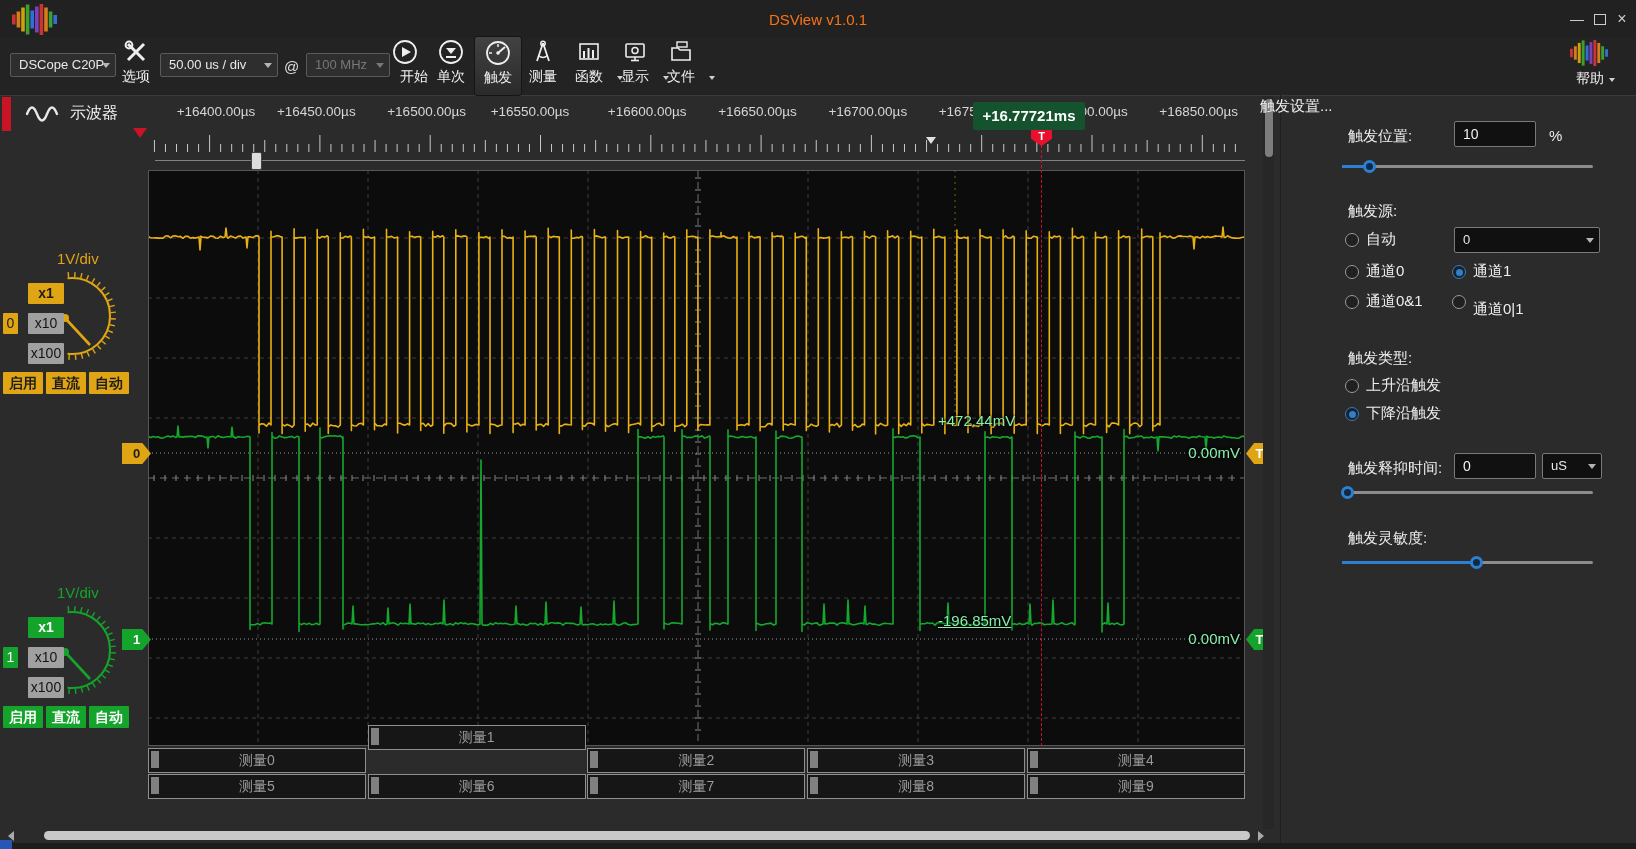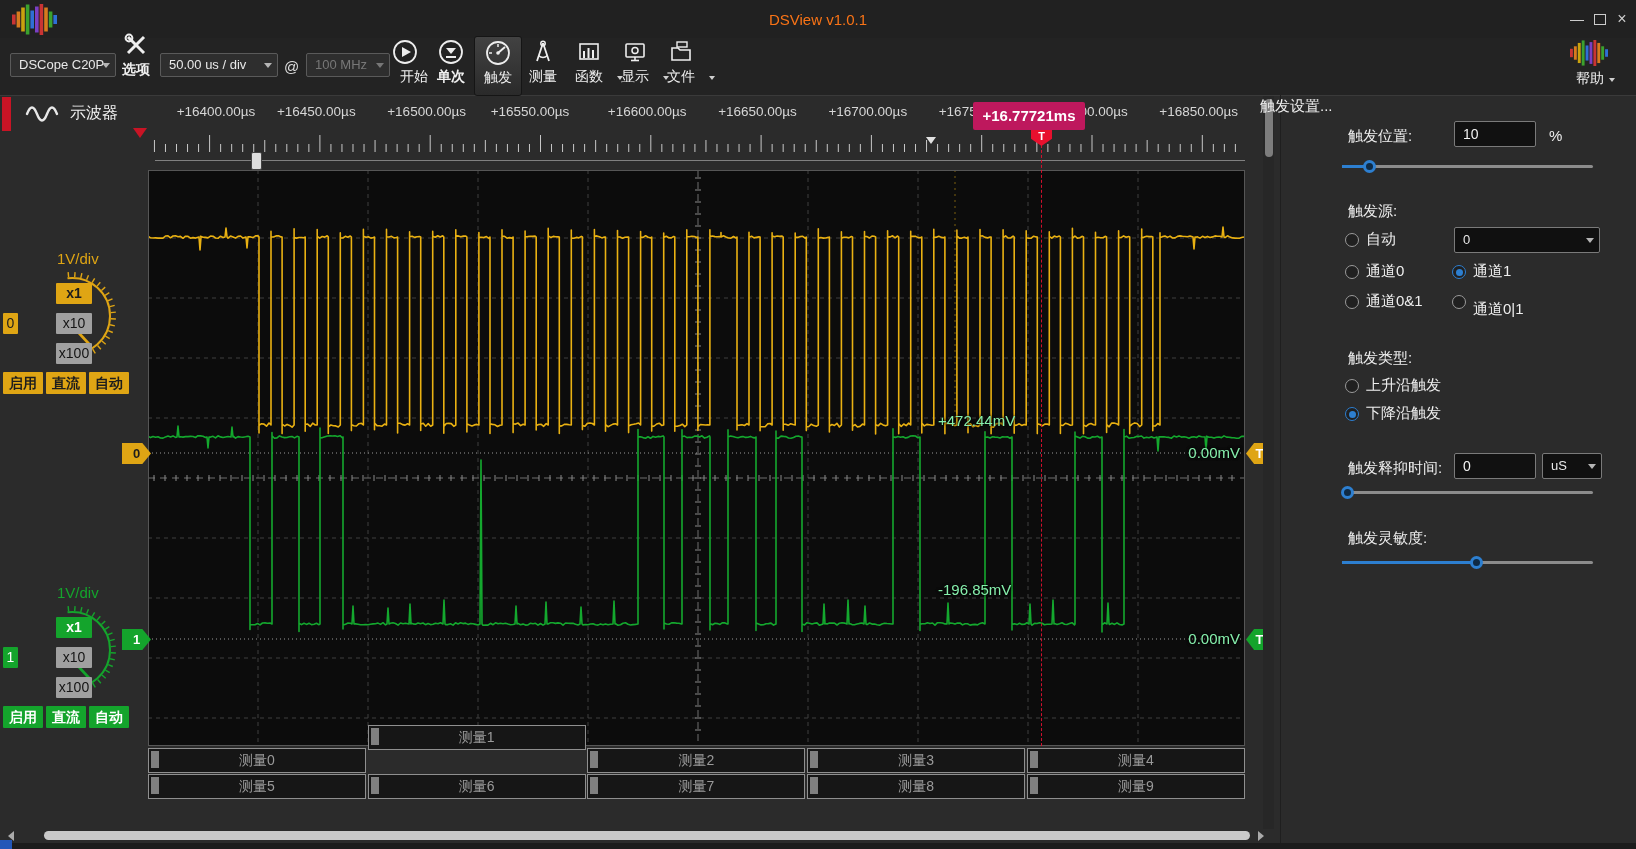--- a/index.html
+++ b/index.html
@@ -15,21 +15,21 @@
        line-height:22px;padding:0 18px 0 8px;white-space:nowrap;}
   .tri{position:absolute;right:5px;top:9px;width:0;height:0;border-left:4px solid transparent;
        border-right:4px solid transparent;border-top:5px solid #b5b5b5;}
   .tri.sm{right:-11px;top:8px;border-top-color:#cfcfcf;border-left-width:3px;border-right-width:3px;border-top-width:4px;}
   .tbtn{width:46px;height:58px;top:36px;text-align:center;cursor:default;}
   .tbtn .lab{position:relative;margin-top:32px;font-size:14px;color:#f0f0f0;}
   .tbtn svg{position:absolute;left:50%;top:3px;transform:translateX(-50%);}
   .tbtn.active{background:linear-gradient(#424242,#2a2a2a);border:1px solid #151515;border-radius:3px;}
   
   .probe{left:28px;width:36px;height:21px;text-align:center;line-height:21px;font-size:14px;
-         background:#a0a0a0;color:#141414;border-radius:1px;margin-left:28px;}
+         background:#a0a0a0;color:#141414;border-radius:1px;}
   .toggle{height:22px;line-height:22px;text-align:center;font-size:14px;font-weight:bold;border-radius:1px;}
   .chbadge{left:3px;width:15px;height:21px;text-align:center;line-height:21px;font-size:14px;border-radius:1px;}
   
   .rlabel{top:104px;transform:translateX(-50%);font-size:13.5px;color:#d6d6d6;white-space:nowrap;}
   
   .mvlabel{font-size:15px;color:#86efac;text-shadow:0 0 3px #000,0 0 3px #000;white-space:nowrap;}
   .lmark{width:29px;height:21px;line-height:21px;text-align:center;font-size:13px;font-weight:bold;
          clip-path:polygon(0 0,70% 0,100% 50%,70% 100%,0 100%);}
   .rmark{width:27px;height:21px;line-height:21px;text-align:center;font-size:13px;font-weight:bold;
          clip-path:polygon(30% 0,100% 0,100% 100%,30% 100%,0 50%);}
@@ -73,21 +73,21 @@
     <div class="abs winbtn" style="left:1589px;">
       <span style="display:inline-block;width:10px;height:9px;border:1px solid #cccccc;margin-top:4px;"></span>
     </div>
     <div class="abs winbtn" style="left:1611px;font-size:16px;">×</div>
   </div>
 
   <div class="abs" id="toolbar"></div>
   <div class="abs sel" style="left:10px;top:53px;width:78px;">
     <span>DSCope C20P</span><span class="tri"></span>
   </div>
-  <div class="abs tbtn" style="left:114px;top:29px;width:44px;font-weight:bold;">
+  <div class="abs tbtn" style="left:114px;top:36px;width:44px;">
     <svg width="26" height="26">
       <line x1="5" y1="5" x2="21" y2="21" stroke="#eeeeee" stroke-width="3"></line>
       <line x1="21" y1="5" x2="5" y2="21" stroke="#eeeeee" stroke-width="3"></line>
       <circle cx="6" cy="6" r="3.4" fill="none" stroke="#eeeeee" stroke-width="2"></circle>
     </svg>
     <div class="lab">选项</div>
   </div>
   <div class="abs sel" style="left:160px;top:53px;width:90px;">
     <span>50.00 us / div</span><span class="tri"></span>
   </div>
@@ -476,32 +476,32 @@
       <line x1="547" y1="560" x2="553" y2="560" stroke="#8a8a8a" stroke-width="1"></line>
       <line x1="0" y1="283" x2="1097" y2="283" stroke="#9a9a9a" stroke-dasharray="1,3" stroke-width="1"></line>
       <line x1="0" y1="469" x2="1097" y2="469" stroke="#9a9a9a" stroke-dasharray="1,3" stroke-width="1"></line>
       <line x1="807" y1="0" x2="807" y2="256" stroke="#e9b112" stroke-dasharray="2,4" stroke-width="1" opacity="0.5"></line>
       <path d="M0.0,266.1 L2.5,267.6 L5.0,266.5 L7.5,267.2 L10.0,266.7 L12.5,268.0 L15.0,268.1 L17.5,266.9 L20.0,266.1 L22.5,266.9 L25.0,265.9 L27.5,267.4 L29,267 L30,256 L31,267 L32.5,266.8 L35.0,267.1 L37.5,266.6 L40.0,266.6 L42.5,266.4 L45.0,266.5 L47.5,267.5 L50.0,265.7 L52.5,265.9 L55.0,266.2 L57.5,267.5 L59,267 L60,278 L61,267 L62.5,267.1 L65.0,266.3 L67.5,267.9 L70.0,265.8 L72.5,266.9 L75.0,267.5 L77.5,267.0 L80.0,266.5 L83,267 L84,257 L85,267 L85.0,265.9 L87.5,268.1 L90.0,266.6 L92.5,267.0 L95.0,267.2 L97.5,266.8 L100.0,266.3 L102.0,267 L102.0,459.5 L102.0,454.6 L104.5,454.8 L107.0,454.7 L109.5,453.5 L112.0,454.9 L114.5,453.0 L117.0,452.9 L119.5,453.2 L122.0,453.1 L124.0,454 L124.0,262.6 L124.0,265.8 L126.5,268.3 L129.0,267.9 L131.5,265.9 L134.0,267.0 L136.5,267.6 L139.0,267.5 L141.5,266.8 L144.0,266.5 L146.5,267.9 L149.0,266.3 L151.0,267 L151.0,461.4 L151.0,453.2 L153.5,454.6 L156.0,453.2 L158.5,454.4 L161.0,453.3 L163.5,454.6 L166.0,454.2 L168.5,453.3 L171.0,454.7 L172.0,454 L172.0,258.1 L172.0,268.0 L174.5,267.6 L177.0,266.8 L179.5,266.0 L182.0,265.9 L184.5,266.0 L187.0,265.8 L189.5,266.5 L192.0,265.7 L194.5,267.8 L195.0,267 L195.0,458.9 L195.0,455.0 L197.5,454.2 L200.0,453.1 L202.5,453.3 L204,454 L205,436 L206,454 L207.5,453.9 L210.0,454.2 L212.5,454.7 L215.0,454.7 L217.5,454.6 L220.0,454.8 L222.5,454.2 L225.0,453.9 L227.5,453.8 L230.0,453.1 L232.5,454.4 L235.0,452.7 L237.5,454.9 L239,454 L240,438 L241,454 L242.5,453.3 L245.0,452.8 L247.5,453.5 L250.0,455.1 L252.5,453.0 L255.0,453.8 L257.5,453.3 L261,454 L262,434 L263,454 L262.5,452.7 L265.0,453.9 L267.5,454.3 L270.0,453.0 L272.5,453.8 L275.0,453.0 L277.5,454.7 L280.0,453.6 L282.5,454.6 L285.0,454.3 L287.5,453.3 L290.0,453.8 L292.5,452.8 L295,454 L296,430 L297,454 L297.5,454.6 L300.0,454.6 L302.5,453.8 L305.0,455.1 L307.5,452.8 L310.0,453.9 L312.5,452.8 L315.0,453.6 L317.5,453.1 L320.0,454.4 L322.5,453.6 L325.0,453.8 L327.5,454.4 L330.0,455.0 L332,454 L333,290 L334,454 L335.0,455.3 L337.5,455.0 L340.0,455.1 L342.5,453.3 L345.0,454.7 L347.5,452.8 L350.0,453.8 L352.5,453.3 L355.0,453.7 L357.5,453.2 L360.0,454.0 L362.5,454.7 L365.0,454.5 L367,454 L368,436 L369,454 L370.0,453.4 L372.5,454.7 L375.0,454.1 L377.5,455.1 L380.0,454.9 L382.5,453.2 L385.0,453.8 L387.5,453.3 L390.0,455.2 L392.5,453.5 L395.0,455.1 L397,454 L398,432 L399,454 L400.0,453.9 L402.5,452.8 L405.0,452.8 L407.5,453.4 L410.0,452.9 L412.5,453.2 L415.0,455.1 L417.5,453.0 L420.0,453.3 L422.5,453.4 L425.0,453.2 L427.5,454.2 L430.0,455.0 L432,454 L433,437 L434,454 L435.0,454.9 L437.5,454.5 L440.0,454.7 L442.5,454.0 L445.0,453.7 L447.5,454.8 L450.0,455.1 L452.5,453.9 L455.0,454.7 L457.5,454.0 L460.0,454.8 L462.5,454.3 L465,454 L466,431 L467,454 L467.5,453.8 L470.0,455.3 L472.5,454.8 L475.0,453.3 L477.5,452.8 L480.0,454.3 L482.5,455.0 L485.0,454.6 L487.5,454.4 L490.0,454 L490.0,259.6 L490.0,266.9 L492.5,266.7 L495.0,267.6 L497.5,268.2 L500.0,266.8 L502.5,268.3 L505.0,266.4 L507.5,267.2 L510.0,266.4 L512.5,266.7 L515.0,265.9 L516.0,267 L516.0,458.9 L516.0,453.0 L518.5,454.0 L521.0,454.2 L523.5,452.9 L526.0,452.8 L528.5,453.1 L531.0,453.3 L533.5,454.0 L534.0,454 L534.0,259.7 L534.0,266.8 L536.5,266.1 L539.0,267.6 L541.5,267.2 L544.0,267.5 L546.5,266.1 L549.0,266.0 L551.5,267.0 L554.0,265.8 L556.5,268.1 L559.0,267.3 L561.5,265.9 L562.0,267 L562.0,460.0 L562.0,453.6 L564.5,454.7 L567.0,453.2 L569.5,453.6 L572.0,454.4 L574.5,452.7 L577.0,452.9 L579.5,454.0 L580.0,454 L580.0,259.9 L580.0,267.0 L582.5,266.1 L585.0,266.5 L587.5,267.3 L590.0,267.8 L592.5,266.9 L595.0,266.6 L597.5,267.4 L600.0,267.2 L602.5,266.4 L605.0,267.6 L607.5,267.9 L608.0,267 L608.0,460.5 L608.0,453.0 L610.5,453.9 L613.0,454.9 L615.5,454.7 L618.0,453.7 L620.5,453.6 L623.0,453.1 L625.5,455.1 L628.0,454 L628.0,261.0 L628.0,267.9 L630.5,268.1 L633.0,266.1 L635.5,266.4 L638.0,266.6 L640.5,268.0 L643.0,268.2 L645.5,267.5 L648.0,266.2 L650.5,266.1 L653.0,266.9 L654.0,267 L654.0,461.5 L654.0,454.1 L656.5,454.9 L659.0,452.7 L661.5,453.3 L664.0,454.0 L666.5,453.3 L669.0,452.9 L671.5,455.3 L675,454 L676,434 L677,454 L676.5,453.2 L679.0,454.0 L681.5,453.0 L684.0,453.1 L686.5,453.1 L689.0,455.0 L691.5,453.2 L694.0,452.8 L696.5,453.1 L699,454 L700,430 L701,454 L701.5,453.6 L704.0,454.6 L706.5,454.8 L709.0,454.1 L711.5,453.4 L714.0,453.0 L716,454 L717,436 L718,454 L719.0,454.7 L721.5,453.0 L724.0,454.1 L726.5,454.1 L729.0,454.8 L731.5,455.2 L734.0,454.0 L736.5,453.2 L739.0,453.5 L741.5,453.7 L744.0,454.0 L745.0,454 L745.0,258.7 L745.0,266.8 L747.5,267.4 L750.0,266.5 L752.5,267.2 L755.0,266.7 L757.5,268.0 L760.0,267.4 L762.5,266.0 L765.0,265.9 L767.5,266.0 L770.0,267.8 L772.0,267 L772.0,460.5 L772.0,454.1 L774.5,453.8 L777.0,453.7 L779.5,452.8 L782.0,453.5 L784.5,453.0 L787.0,455.1 L789.5,452.7 L792.0,452.7 L794.5,453.0 L797.0,453.9 L799,454 L800,433 L801,454 L802.0,453.0 L804.5,453.3 L807.0,454.1 L809.5,453.1 L812.0,453.0 L814.5,454.9 L817.0,453.7 L819.5,453.8 L822.0,455.1 L824.5,454.6 L827.0,454.4 L829.5,454.9 L832.0,453.4 L834.5,452.7 L837.0,454 L837.0,261.8 L837.0,267.2 L839.5,267.1 L842.0,268.0 L844.5,266.7 L847.0,267.1 L849.5,267.3 L852.0,268.0 L854.5,266.7 L857.0,267.0 L859.5,266.8 L862.0,268.2 L864.0,267 L864.0,460.0 L864.0,454.4 L866.5,453.8 L869.0,454.6 L871.5,453.3 L874.0,454.4 L876.5,454.2 L879.0,452.8 L881,454 L882,434 L883,454 L884.0,455.2 L886.5,453.3 L889.0,453.5 L891.5,452.7 L894.0,453.3 L896.5,454.8 L899.0,454.3 L901.5,454.3 L904,454 L905,430 L906,454 L906.5,453.5 L909.0,454.4 L911.5,453.7 L914.0,452.8 L916.5,454.3 L919.0,454.5 L921.5,453.6 L924.0,452.7 L926.5,454.9 L927.0,454 L927.0,262.0 L927.0,265.9 L929.5,267.0 L932.0,268.1 L934.5,266.3 L937.0,266.8 L939.5,268.1 L942.0,268.3 L944.5,266.8 L947.0,267.0 L949.5,266.2 L952.0,267.7 L954.0,267 L954.0,461.9 L954.0,455.0 L956.5,452.8 L959,454 L960,433 L961,454 L961.5,454.4 L964.0,453.3 L966.5,454.4 L969.0,452.8 L971.5,454.5 L974.0,454.9 L976.0,454 L976.0,259.5 L976.0,267.4 L978.5,266.1 L981.0,268.2 L983.5,267.7 L986.0,267.5 L988.5,266.4 L991.0,266.5 L993.5,266.0 L996.0,268.1 L998.5,267.3 L1001.0,267.7 L1003.5,266.8 L1006.0,267.9 L1009,267 L1010,281 L1011,267 L1011.0,266.8 L1013.5,266.9 L1016.0,266.8 L1018.5,267.2 L1021.0,267.4 L1023.5,268.2 L1026.0,266.0 L1028.5,266.9 L1031.0,265.9 L1033.5,267.1 L1036.0,266.7 L1038.5,267.3 L1041.0,268.2 L1043.5,267.1 L1046.0,266.8 L1048.5,267.5 L1051.0,265.9 L1053.5,266.8 L1057,267 L1058,280 L1059,267 L1058.5,266.2 L1061.0,267.2 L1063.5,267.3 L1066.0,268.1 L1068.5,267.2 L1071.0,267.0 L1073.5,267.6 L1076.0,265.9 L1078.5,267.1 L1081.0,267.3 L1083.5,267.6 L1086.0,267.8 L1088.5,268.3 L1091.0,268.1 L1093.5,266.4 L1096.0,266.4 L1097.0,267 " fill="none" stroke="#14a82e" stroke-width="1.6" stroke-linejoin="round"></path>
       <path d="M0.0,66.1 L2.5,67.8 L5.0,68.0 L7.5,67.9 L10.0,68.1 L12.5,68.0 L15.0,68.1 L17.5,66.0 L20.0,65.8 L22.5,67.8 L25.0,66.0 L27.5,65.8 L30.0,66.7 L32.5,66.4 L35.0,68.3 L37.5,66.2 L40.0,66.4 L42.5,68.2 L45.0,67.6 L47.5,68.1 L51,67 L52,80 L53,67 L52.5,66.2 L55.0,67.2 L57.5,67.4 L60.0,67.9 L62.5,66.1 L65.0,66.2 L67.5,68.0 L70.0,68.3 L72.5,66.2 L75.0,67.5 L77,67 L78,58 L79,67 L80.0,68.2 L82.5,66.1 L85.0,67.1 L87.5,68.1 L90.0,66.4 L92.5,66.0 L95.0,68.1 L98,67 L99,78 L100,67 L100.0,66.8 L102.5,66.9 L105.0,67.6 L107.5,65.9 L110.0,65.7 L111.0,67 L111.0,262.9 L111.0,255.3 L113.5,253.7 L116.0,254.1 L118.5,256.2 L121.0,253.0 L123.0,255 L123.0,61.4 L123.0,66.7 L125.5,67.0 L128.0,65.9 L130.5,65.8 L133.0,66.9 L134.1,67 L134.1,263.6 L134.1,254.0 L136.6,256.0 L139.1,254.4 L141.6,255.4 L144.1,257.1 L146.1,255 L146.1,58.7 L146.1,67.6 L148.6,68.1 L151.1,67.5 L153.6,67.5 L156.1,67.8 L157.2,67 L157.2,261.2 L157.2,254.2 L159.7,254.1 L162.2,256.4 L164.7,253.2 L167.2,255.0 L169.2,255 L169.2,59.6 L169.2,66.4 L171.7,68.1 L174.2,66.5 L176.7,67.1 L179.2,65.8 L180.3,67 L180.3,263.4 L180.3,256.8 L182.8,255.0 L185.3,255.7 L187.8,255.9 L190.3,257.0 L192.3,255 L192.3,62.9 L192.3,67.9 L194.8,68.0 L197.3,66.3 L199.8,67.3 L202.3,66.0 L203.4,67 L203.4,260.6 L203.4,254.6 L205.9,255.8 L208.4,256.0 L210.9,253.7 L213.4,253.3 L215.4,255 L215.4,59.4 L215.4,66.1 L217.9,67.3 L220.4,66.8 L222.9,68.1 L225.4,67.5 L226.5,67 L226.5,259.7 L226.5,253.0 L229.0,255.6 L231.5,255.8 L234.0,256.2 L236.5,254.1 L238.5,255 L238.5,59.4 L238.5,67.0 L241.0,67.0 L243.5,66.3 L246.0,67.9 L248.5,67.5 L249.6,67 L249.6,263.0 L249.6,253.2 L252.1,253.3 L254.6,254.6 L257.1,255.1 L259.6,253.7 L261.6,255 L261.6,61.9 L261.6,66.7 L264.1,66.2 L266.6,67.4 L269.1,66.8 L271.6,66.6 L272.7,67 L272.7,260.5 L272.7,254.2 L275.2,253.3 L277.7,256.2 L280.2,253.6 L282.7,256.2 L284.7,255 L284.7,61.4 L284.7,66.3 L287.2,67.2 L289.7,65.8 L292.2,67.0 L294.7,65.7 L295.8,67 L295.8,263.3 L295.8,256.4 L298.3,253.5 L300.8,253.4 L303.3,253.6 L305.8,256.3 L307.8,255 L307.8,59.8 L307.8,66.1 L310.3,65.9 L312.8,66.7 L315.3,66.1 L317.8,66.0 L318.9,67 L318.9,261.9 L318.9,253.8 L321.4,255.1 L323.9,255.9 L326.4,254.9 L328.9,254.4 L330.9,255 L330.9,62.5 L330.9,67.4 L333.4,67.3 L335.9,67.6 L338.4,66.6 L340.9,68.3 L342.0,67 L342.0,263.4 L342.0,253.9 L344.5,254.4 L347.0,254.8 L349.5,256.5 L352.0,255.3 L354.0,255 L354.0,59.7 L354.0,66.1 L356.5,66.3 L359.0,68.2 L361.5,67.6 L364.0,68.1 L365.1,67 L365.1,262.6 L365.1,253.7 L367.6,254.1 L370.1,253.1 L372.6,255.6 L375.1,254.2 L377.1,255 L377.1,61.1 L377.1,66.8 L379.6,66.6 L382.1,66.3 L384.6,66.4 L387.1,66.1 L388.2,67 L388.2,259.9 L388.2,255.6 L390.7,254.5 L393.2,254.3 L395.7,256.3 L398.2,253.6 L400.2,255 L400.2,58.4 L400.2,65.9 L402.7,67.4 L405.2,66.4 L407.7,66.7 L410.2,66.9 L411.3,67 L411.3,263.4 L411.3,256.1 L413.8,255.9 L416.3,254.4 L418.8,254.4 L421.3,254.8 L423.3,255 L423.3,60.1 L423.3,68.3 L425.8,68.3 L428.3,67.4 L430.8,67.9 L433.3,66.3 L434.4,67 L434.4,259.6 L434.4,255.5 L436.9,256.2 L439.4,253.4 L441.9,253.0 L444.4,253.5 L446.4,255 L446.4,59.6 L446.4,66.4 L448.9,65.9 L451.4,66.7 L453.9,67.9 L456.4,67.1 L457.5,67 L457.5,261.3 L457.5,254.6 L460.0,256.7 L462.5,255.4 L465.0,254.1 L467.5,253.7 L469.5,255 L469.5,60.5 L469.5,66.9 L472.0,67.0 L474.5,68.3 L477.0,67.3 L479.5,67.1 L480.6,67 L480.6,262.6 L480.6,255.9 L483.1,254.8 L485.6,254.3 L488.1,253.7 L490.6,253.0 L492.6,255 L492.6,61.5 L492.6,67.3 L495.1,67.4 L497.6,65.7 L500.1,67.2 L502.6,67.9 L503.7,67 L503.7,261.1 L503.7,256.6 L506.2,256.0 L508.7,254.0 L511.2,253.2 L513.7,255.4 L515.7,255 L515.7,63.0 L515.7,67.4 L518.2,66.3 L520.7,67.8 L523.2,67.9 L525.7,66.5 L526.8,67 L526.8,261.3 L526.8,256.1 L529.3,256.3 L531.8,255.6 L534.3,254.2 L536.8,256.6 L538.8,255 L538.8,59.9 L538.8,66.7 L541.3,66.8 L543.8,66.2 L546.3,66.5 L548.8,67.5 L549.9,67 L549.9,260.4 L549.9,256.8 L552.4,254.5 L554.9,254.7 L557.4,255.0 L559.9,254.8 L561.9,255 L561.9,59.8 L561.9,66.5 L564.4,66.0 L566.9,66.6 L569.4,66.8 L571.9,66.5 L573.0,67 L573.0,62.5 L573.0,67.0 L575.5,65.8 L578.0,67.0 L580.5,68.0 L583.0,68.1 L585.5,66.5 L588.0,68.0 L589.0,67 L589.0,260.0 L589.0,255.2 L591.5,255.1 L594.0,254.8 L596.5,255.5 L599.0,253.6 L601.0,255 L601.0,62.2 L601.0,67.4 L603.5,66.2 L606.0,67.9 L608.5,67.4 L611.0,66.9 L612.1,67 L612.1,260.7 L612.1,256.7 L614.6,256.8 L617.1,256.8 L619.6,253.9 L622.1,253.5 L624.1,255 L624.1,62.7 L624.1,66.0 L626.6,66.7 L629.1,66.0 L631.6,66.4 L634.1,66.1 L635.2,67 L635.2,260.3 L635.2,254.1 L637.7,254.2 L640.2,255.3 L642.7,253.7 L645.2,254.5 L647.2,255 L647.2,63.0 L647.2,67.4 L649.7,67.4 L652.2,66.6 L654.7,66.3 L657.2,68.2 L658.3,67 L658.3,260.6 L658.3,257.0 L660.8,256.5 L663.3,254.2 L665.8,255.6 L668.3,256.3 L670.3,255 L670.3,58.8 L670.3,68.3 L672.8,67.5 L675.3,68.1 L677.8,68.0 L680.3,67.4 L681.4,67 L681.4,262.0 L681.4,256.2 L683.9,254.5 L686.4,255.5 L688.9,253.3 L691.4,257.0 L693.4,255 L693.4,61.8 L693.4,68.3 L695.9,67.3 L698.4,67.3 L700.9,67.9 L703.4,66.5 L704.5,67 L704.5,260.3 L704.5,256.3 L707.0,254.6 L709.5,257.0 L712.0,256.4 L714.5,254.1 L716.5,255 L716.5,61.5 L716.5,66.3 L719.0,66.6 L721.5,68.0 L724.0,66.0 L726.5,66.3 L727.6,67 L727.6,264.0 L727.6,254.6 L730.1,255.8 L732.6,253.4 L735.1,254.9 L737.6,255.8 L739.6,255 L739.6,60.8 L739.6,67.1 L742.1,66.9 L744.6,65.8 L747.1,67.8 L749.6,66.0 L750.7,67 L750.7,263.8 L750.7,253.4 L753.2,256.5 L755.7,254.0 L758.2,255.6 L760.7,253.1 L762.7,255 L762.7,61.2 L762.7,66.4 L765.2,66.2 L767.7,66.4 L770.2,67.6 L772.7,67.7 L773.8,67 L773.8,262.9 L773.8,253.0 L776.3,255.9 L778.8,254.4 L781.3,254.8 L783.8,255.3 L785.8,255 L785.8,59.4 L785.8,67.0 L788.3,67.2 L790.8,66.2 L793.3,67.4 L795.8,67.7 L796.9,67 L796.9,263.7 L796.9,253.1 L799.4,253.4 L801.9,253.6 L804.4,254.4 L806.9,255.6 L808.9,255 L808.9,60.1 L808.9,65.9 L811.4,68.1 L813.9,68.1 L816.4,67.3 L818.9,68.3 L820.0,67 L820.0,262.7 L820.0,254.7 L822.5,253.8 L825.0,256.8 L827.5,255.6 L830.0,256.5 L832.0,255 L832.0,59.5 L832.0,66.2 L834.5,65.8 L837.0,67.4 L839.5,67.9 L842.0,67.0 L843.1,67 L843.1,263.8 L843.1,256.8 L845.6,257.1 L848.1,253.7 L850.6,253.4 L853.1,253.1 L855.1,255 L855.1,59.7 L855.1,67.6 L857.6,65.8 L860.1,68.0 L862.6,68.0 L865.1,66.1 L866.2,67 L866.2,263.3 L866.2,255.4 L868.7,255.1 L871.2,253.8 L873.7,255.4 L876.2,254.4 L878.2,255 L878.2,60.9 L878.2,67.8 L880.7,68.1 L883.2,68.2 L885.7,66.2 L888.2,66.9 L889.3,67 L889.3,263.6 L889.3,253.7 L891.8,254.5 L894.3,255.8 L896.8,254.1 L899.3,254.1 L901.3,255 L901.3,61.9 L901.3,66.4 L903.8,68.2 L906.3,66.1 L908.8,66.9 L911.3,66.0 L912.4,67 L912.4,263.5 L912.4,255.0 L914.9,255.5 L917.4,253.3 L919.9,254.1 L922.4,255.2 L924.4,255 L924.4,58.2 L924.4,68.3 L926.9,66.0 L929.4,68.2 L931.9,67.8 L934.4,66.3 L935.5,67 L935.5,263.8 L935.5,254.9 L938.0,256.4 L940.5,254.3 L943.0,253.6 L945.5,254.7 L947.5,255 L947.5,62.3 L947.5,68.0 L950.0,67.3 L952.5,67.7 L955.0,67.8 L957.5,66.3 L958.6,67 L958.6,262.4 L958.6,254.6 L961.1,256.8 L963.6,253.1 L966.1,253.0 L968.6,253.7 L970.6,255 L970.6,60.9 L970.6,67.3 L973.1,67.7 L975.6,65.9 L978.1,67.3 L980.6,66.5 L981.7,67 L981.7,263.6 L981.7,256.3 L984.2,254.1 L986.7,252.9 L989.2,253.6 L991.7,256.6 L993.7,255 L993.7,59.0 L993.7,67.7 L996.2,67.1 L998.7,66.2 L1001.2,66.6 L1003.7,66.6 L1004.8,67 L1004.8,260.8 L1004.8,255.7 L1007.3,256.0 L1009.8,253.5 L1012.0,255 L1012.0,62.9 L1012.0,67.8 L1014.5,66.6 L1017.0,66.0 L1019.5,67.4 L1022.0,66.1 L1024.5,68.0 L1027.0,67.9 L1029.5,66.4 L1032.0,65.9 L1034.5,66.3 L1037.0,66.5 L1039.5,66.7 L1042.0,66.0 L1045,67 L1046,79 L1047,67 L1047.0,67.3 L1049.5,66.9 L1052.0,68.1 L1054.5,66.3 L1057.0,67.5 L1059.5,66.4 L1062.0,67.5 L1064.5,66.9 L1067.0,65.9 L1069.5,66.2 L1072.0,66.3 L1074,67 L1075,57 L1076,67 L1077.0,67.6 L1079.5,65.8 L1082.0,67.1 L1084.5,67.9 L1087.0,68.1 L1089.5,68.3 L1092.0,68.1 L1094.5,67.3 L1097.0,67 " fill="none" stroke="#e9b112" stroke-width="1.6" stroke-linejoin="round"></path>
       <rect x="0.5" y="0.5" width="1096" height="575" fill="none" stroke="#565656" stroke-width="1"></rect>
     </svg>
 
   <div class="abs mvlabel" style="left:938px;top:412px;">+472.44mV</div>
-  <div class="abs mvlabel" style="left:938px;top:581px;">-196.85mV</div>
+  <div class="abs mvlabel" style="left:938px;top:612px;text-decoration:underline;">-196.85mV</div>
   <div class="abs mvlabel" style="left:1155px;top:444px;width:85px;text-align:right;">0.00mV</div>
   <div class="abs mvlabel" style="left:1155px;top:630px;width:85px;text-align:right;">0.00mV</div>
   <div id="plot-markers" class="abs">
       <div class="lmark" style="position: absolute; left: 122px; top: 443px; background: rgb(223, 165, 20); color: rgb(29, 29, 29);">0</div>
       <div class="rmark" style="position: absolute; left: 1246px; top: 443px; background: rgb(223, 165, 20); color: rgb(255, 255, 255);">T</div>
       <div class="lmark" style="position: absolute; left: 122px; top: 629px; background: rgb(20, 164, 44); color: rgb(255, 255, 255);">1</div>
       <div class="rmark" style="position: absolute; left: 1246px; top: 629px; background: rgb(20, 164, 44); color: rgb(255, 255, 255);">T</div>
     </div>
 
   <div class="abs" style="left:1041px;top:145px;height:601px;border-left:1px dashed #e01030;opacity:.92;"></div>
-  <div class="abs" style="left:973px;top:102px;width:112px;height:28px;background:#be185d;border-radius:2px;color:#ffffff;font-size:15px;font-weight:bold;text-align:center;line-height:28px;">+16.77721ms</div>
+  <div class="abs" style="left:973px;top:102px;width:112px;height:28px;background:#14532d;border-radius:2px;color:#ffffff;font-size:15px;font-weight:bold;text-align:center;line-height:28px;">+16.77721ms</div>
   <div class="abs" style="left:1031px;top:130px;width:21px;height:16px;background:#e8102e;clip-path:polygon(0 0,100% 0,100% 55%,50% 100%,0 55%);color:#ffffff;font-size:11px;font-weight:bold;text-align:center;line-height:13px;">T</div>
 
   <div id="measure-rows" class="abs">
       <div class="measure" style="position: absolute; left: 148px; top: 748px; width: 216px;"><span class="grip"></span>测量0</div>
       <div class="measure" style="position: absolute; left: 367.7px; top: 725px; width: 216px;"><span class="grip"></span>测量1</div>
       <div class="measure" style="position: absolute; left: 587.4px; top: 748px; width: 216px;"><span class="grip"></span>测量2</div>
       <div class="measure" style="position: absolute; left: 807.1px; top: 748px; width: 216px;"><span class="grip"></span>测量3</div>
       <div class="measure" style="position: absolute; left: 1026.8px; top: 748px; width: 216px;"><span class="grip"></span>测量4</div>
       <div class="measure" style="position: absolute; left: 148px; top: 774px; width: 216px;"><span class="grip"></span>测量5</div>
       <div class="measure" style="position: absolute; left: 367.7px; top: 774px; width: 216px;"><span class="grip"></span>测量6</div>
@@ -571,21 +571,21 @@
       </div>
     <div class="knob" style="left:1470px;top:556px;"></div>
   </div>
 <div class="tbtn" style="position: absolute; left: 382px; text-align: right;">
       <svg width="26" height="26">
         <circle cx="13" cy="13" r="11" fill="none" stroke="#eee" stroke-width="1.8"></circle>
         <polygon points="10,8 19,13 10,18" fill="#eee"></polygon>
       </svg>
       <div class="lab">开始</div>
     </div>
-    <div class="tbtn" style="position: absolute; left: 428px; font-weight: bold;">
+    <div class="tbtn" style="position: absolute; left: 428px;">
       <svg width="26" height="26">
         <circle cx="13" cy="13" r="11" fill="none" stroke="#eee" stroke-width="1.8"></circle>
         <polygon points="8,9 18,9 13,15" fill="#eee"></polygon>
         <line x1="8" y1="18" x2="18" y2="18" stroke="#eee" stroke-width="2"></line>
       </svg>
       <div class="lab">单次</div>
     </div>
     <div class="tbtn active" style="position: absolute; left: 474px;">
       <svg width="26" height="26">
         <circle cx="13" cy="13" r="11" fill="none" stroke="#eee" stroke-width="1.8"></circle>

